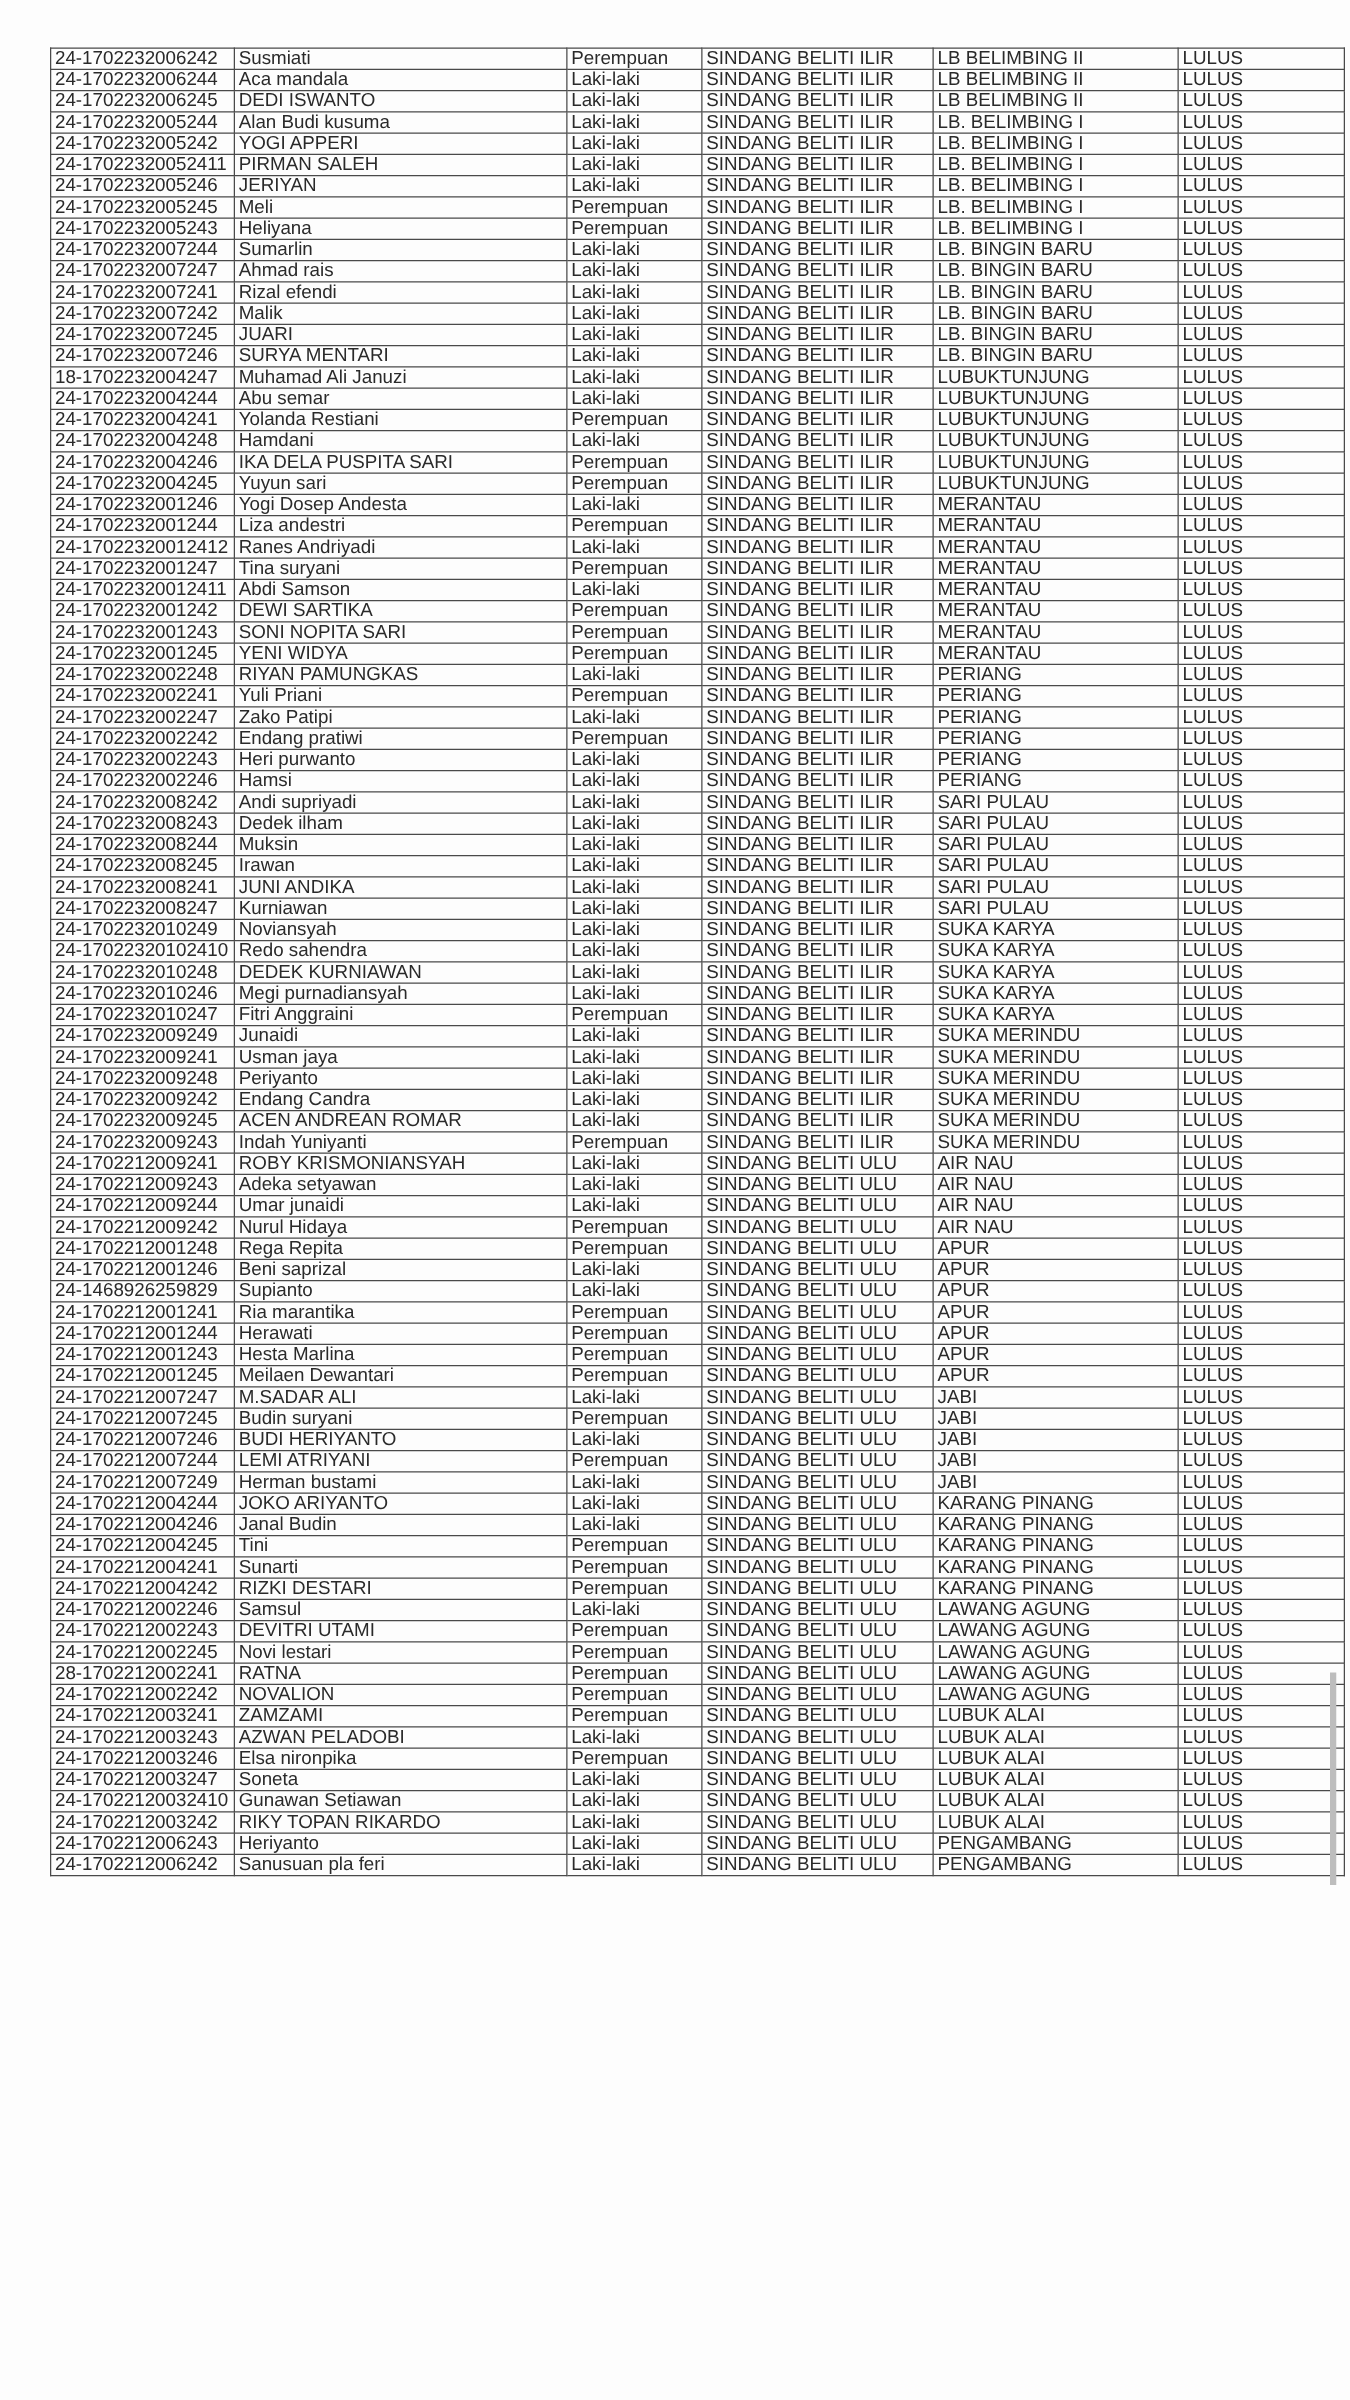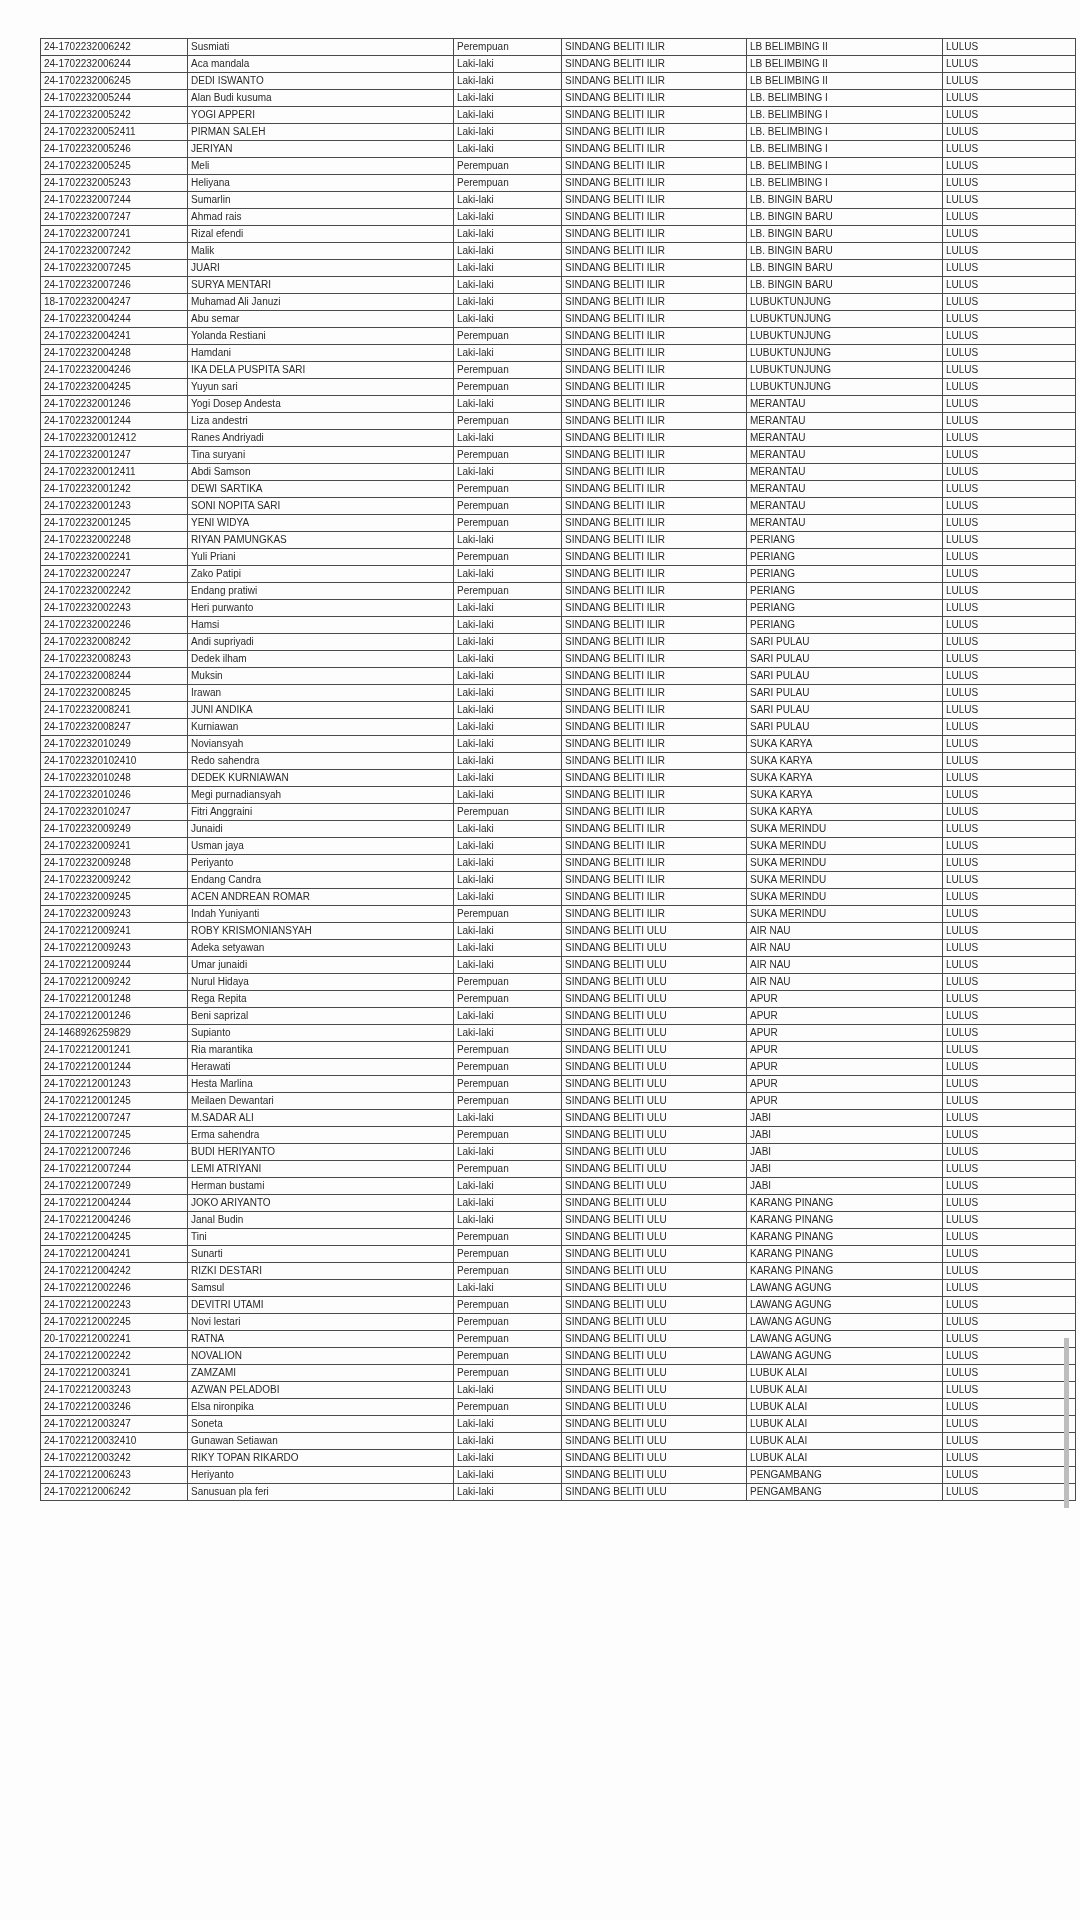--- a/index.html
+++ b/index.html
@@ -1,21 +1,21 @@
 <!DOCTYPE html>
 <html><head>
 <meta charset="utf-8">
 <style>
   html, body { margin: 0; padding: 0; background: #ffffff; }
   body { width: 1080px; height: 1920px; position: relative; overflow: hidden; font-family: "Liberation Sans", sans-serif; }
   .page { position: absolute; left: 0; top: 0; width: 1080px; height: 1920px; background: #fdfdfd; }
   table.roster {
     position: absolute; left: 40px; top: 38px; width: 1035px;
     border-collapse: collapse; table-layout: fixed;
-    font-size: 10px; color: #2a2a2a;
+    font-size: 15px; color: #2a2a2a;
   }
   table.roster td {
     border: 1px solid #4a4a4a;
     height: 16px; line-height: 16px; padding: 0 0 0 3px;
     white-space: nowrap; overflow: hidden;
   }
   col.c-id { width: 147px; }
   col.c-name { width: 266px; }
   col.c-gender { width: 108px; }
   col.c-kec { width: 185px; }
@@ -544,21 +544,21 @@
         <tr>
           <td>24-1702212007247</td>
           <td>M.SADAR ALI</td>
           <td>Laki-laki</td>
           <td>SINDANG BELITI ULU</td>
           <td>JABI</td>
           <td>LULUS</td>
         </tr>
         <tr>
           <td>24-1702212007245</td>
-          <td>Erma sahendra</td>
+          <td>Budin suryani</td>
           <td>Perempuan</td>
           <td>SINDANG BELITI ULU</td>
           <td>JABI</td>
           <td>LULUS</td>
         </tr>
         <tr>
           <td>24-1702212007246</td>
           <td>BUDI HERIYANTO</td>
           <td>Laki-laki</td>
           <td>SINDANG BELITI ULU</td>
@@ -639,21 +639,21 @@
         </tr>
         <tr>
           <td>24-1702212002245</td>
           <td>Novi lestari</td>
           <td>Perempuan</td>
           <td>SINDANG BELITI ULU</td>
           <td>LAWANG AGUNG</td>
           <td>LULUS</td>
         </tr>
         <tr>
-          <td>20-1702212002241</td>
+          <td>28-1702212002241</td>
           <td>RATNA</td>
           <td>Perempuan</td>
           <td>SINDANG BELITI ULU</td>
           <td>LAWANG AGUNG</td>
           <td>LULUS</td>
         </tr>
         <tr>
           <td>24-1702212002242</td>
           <td>NOVALION</td>
           <td>Perempuan</td>

